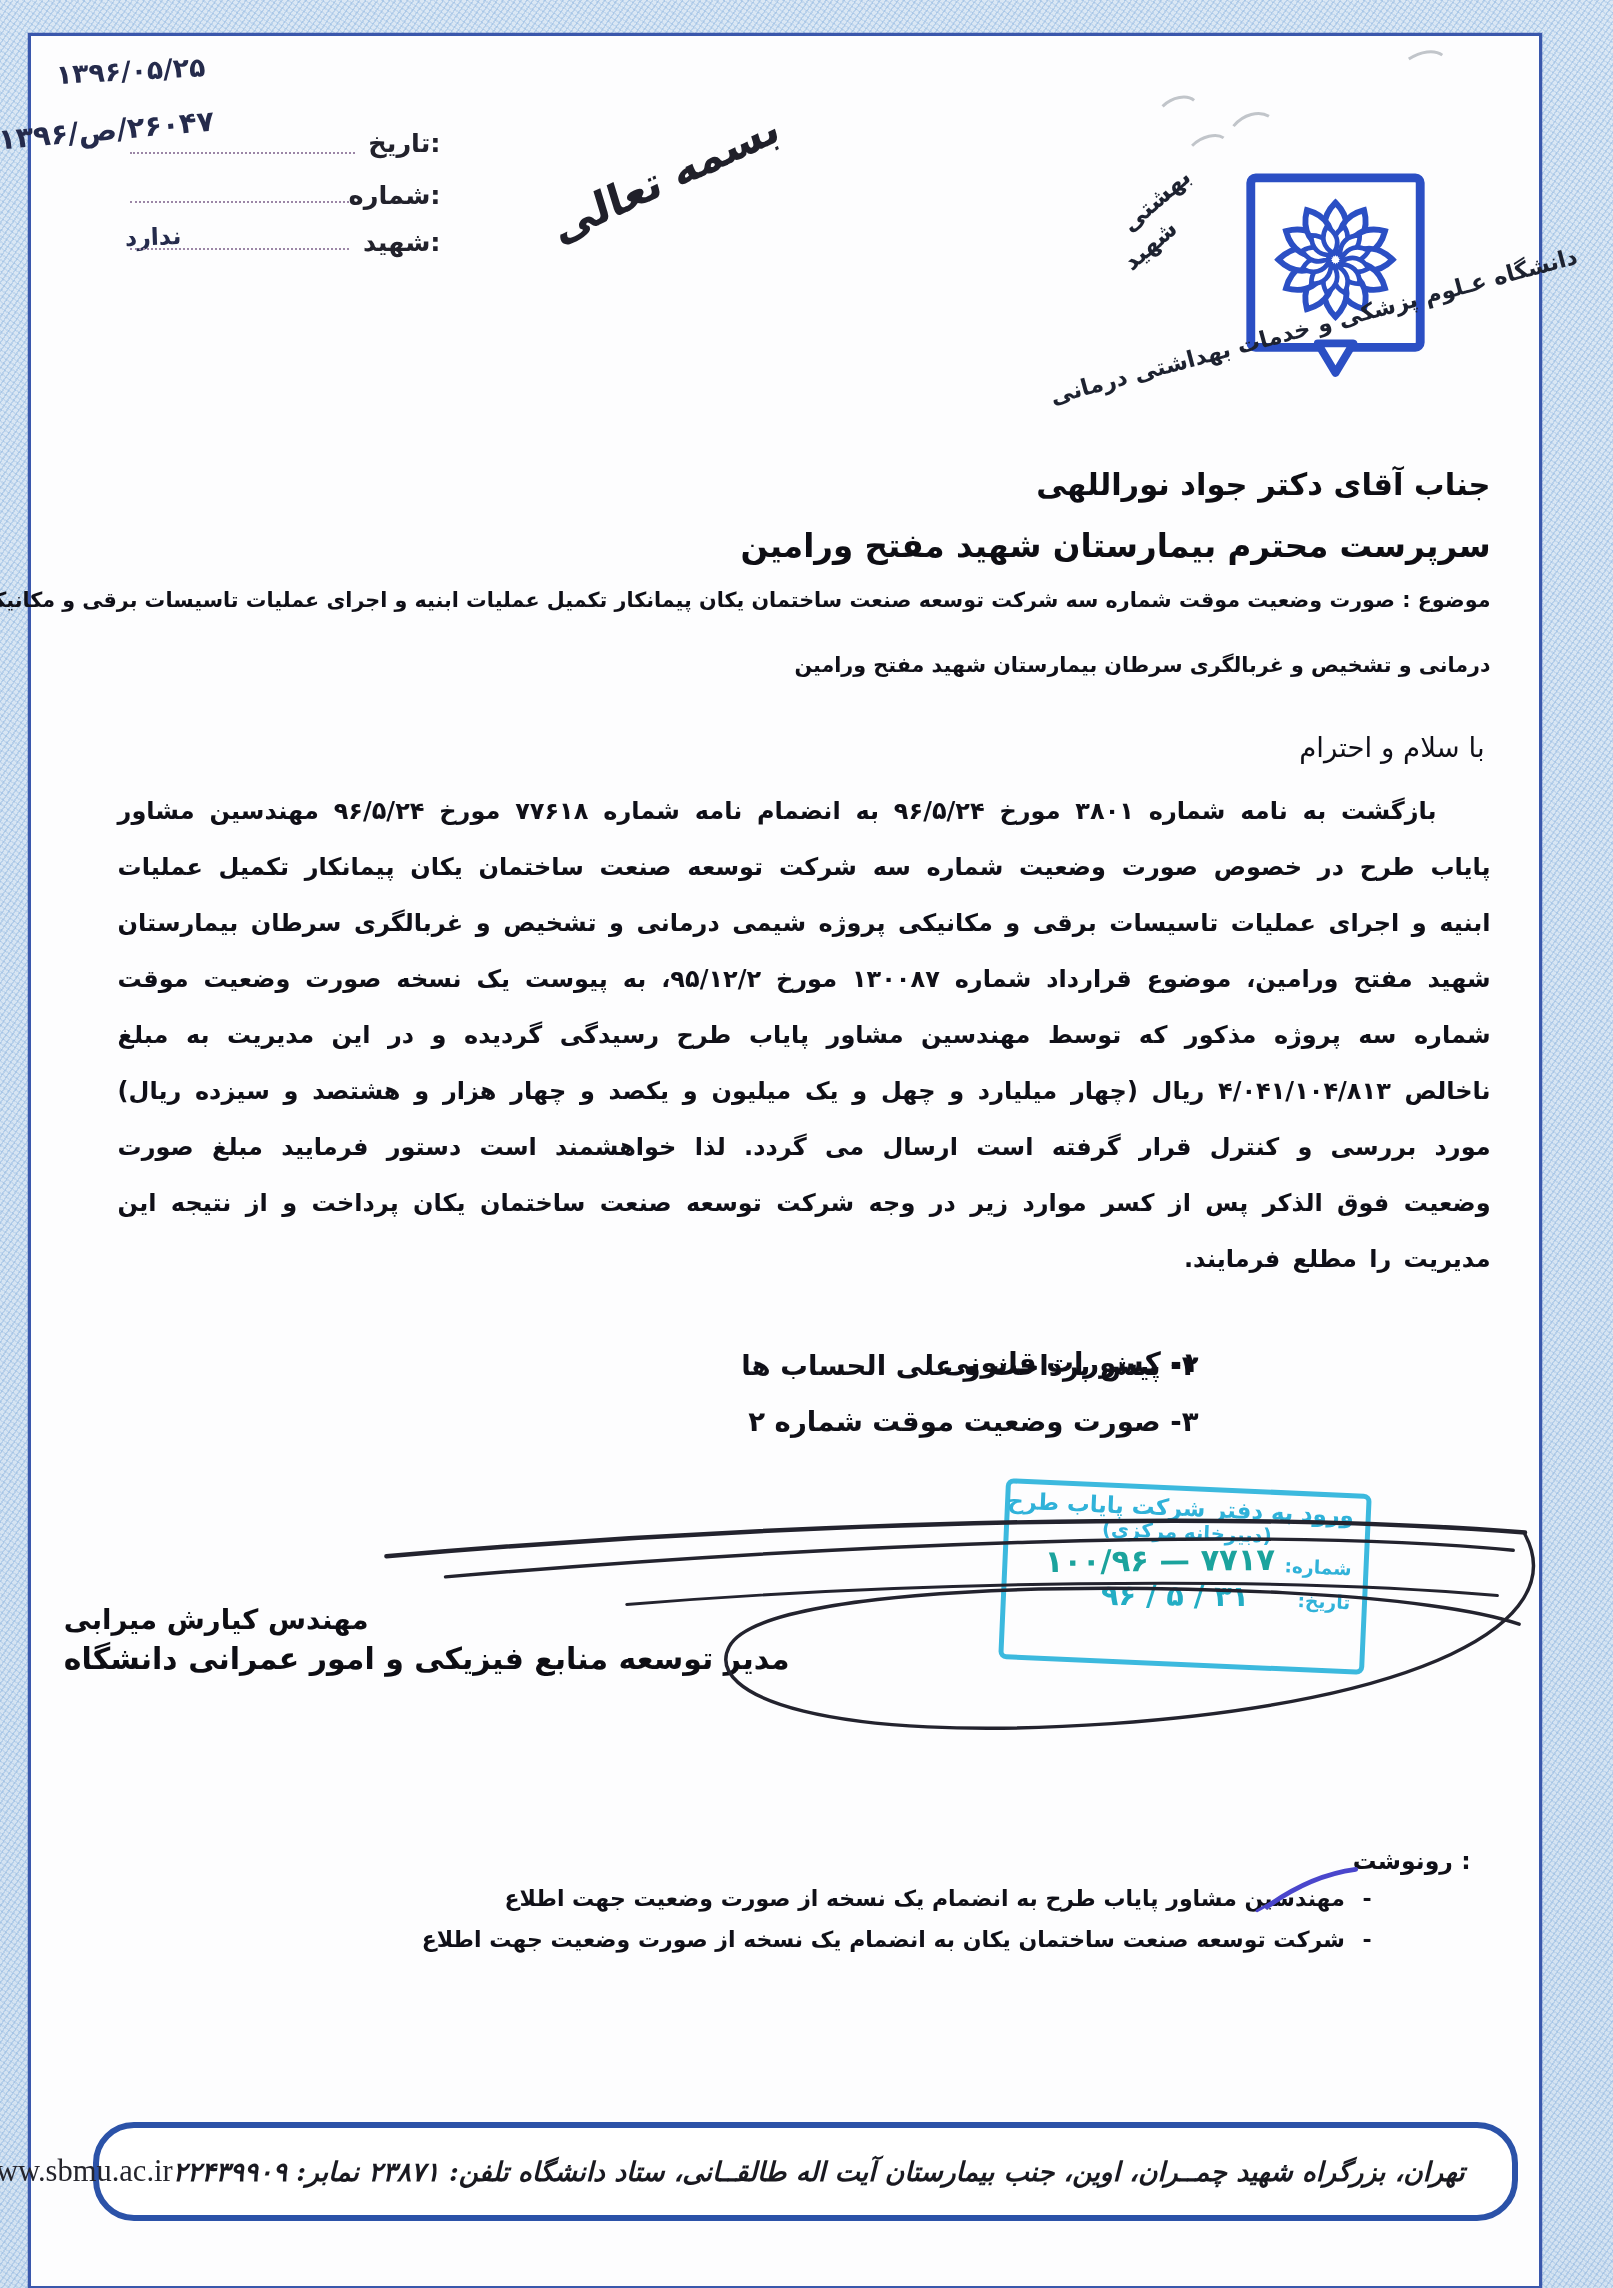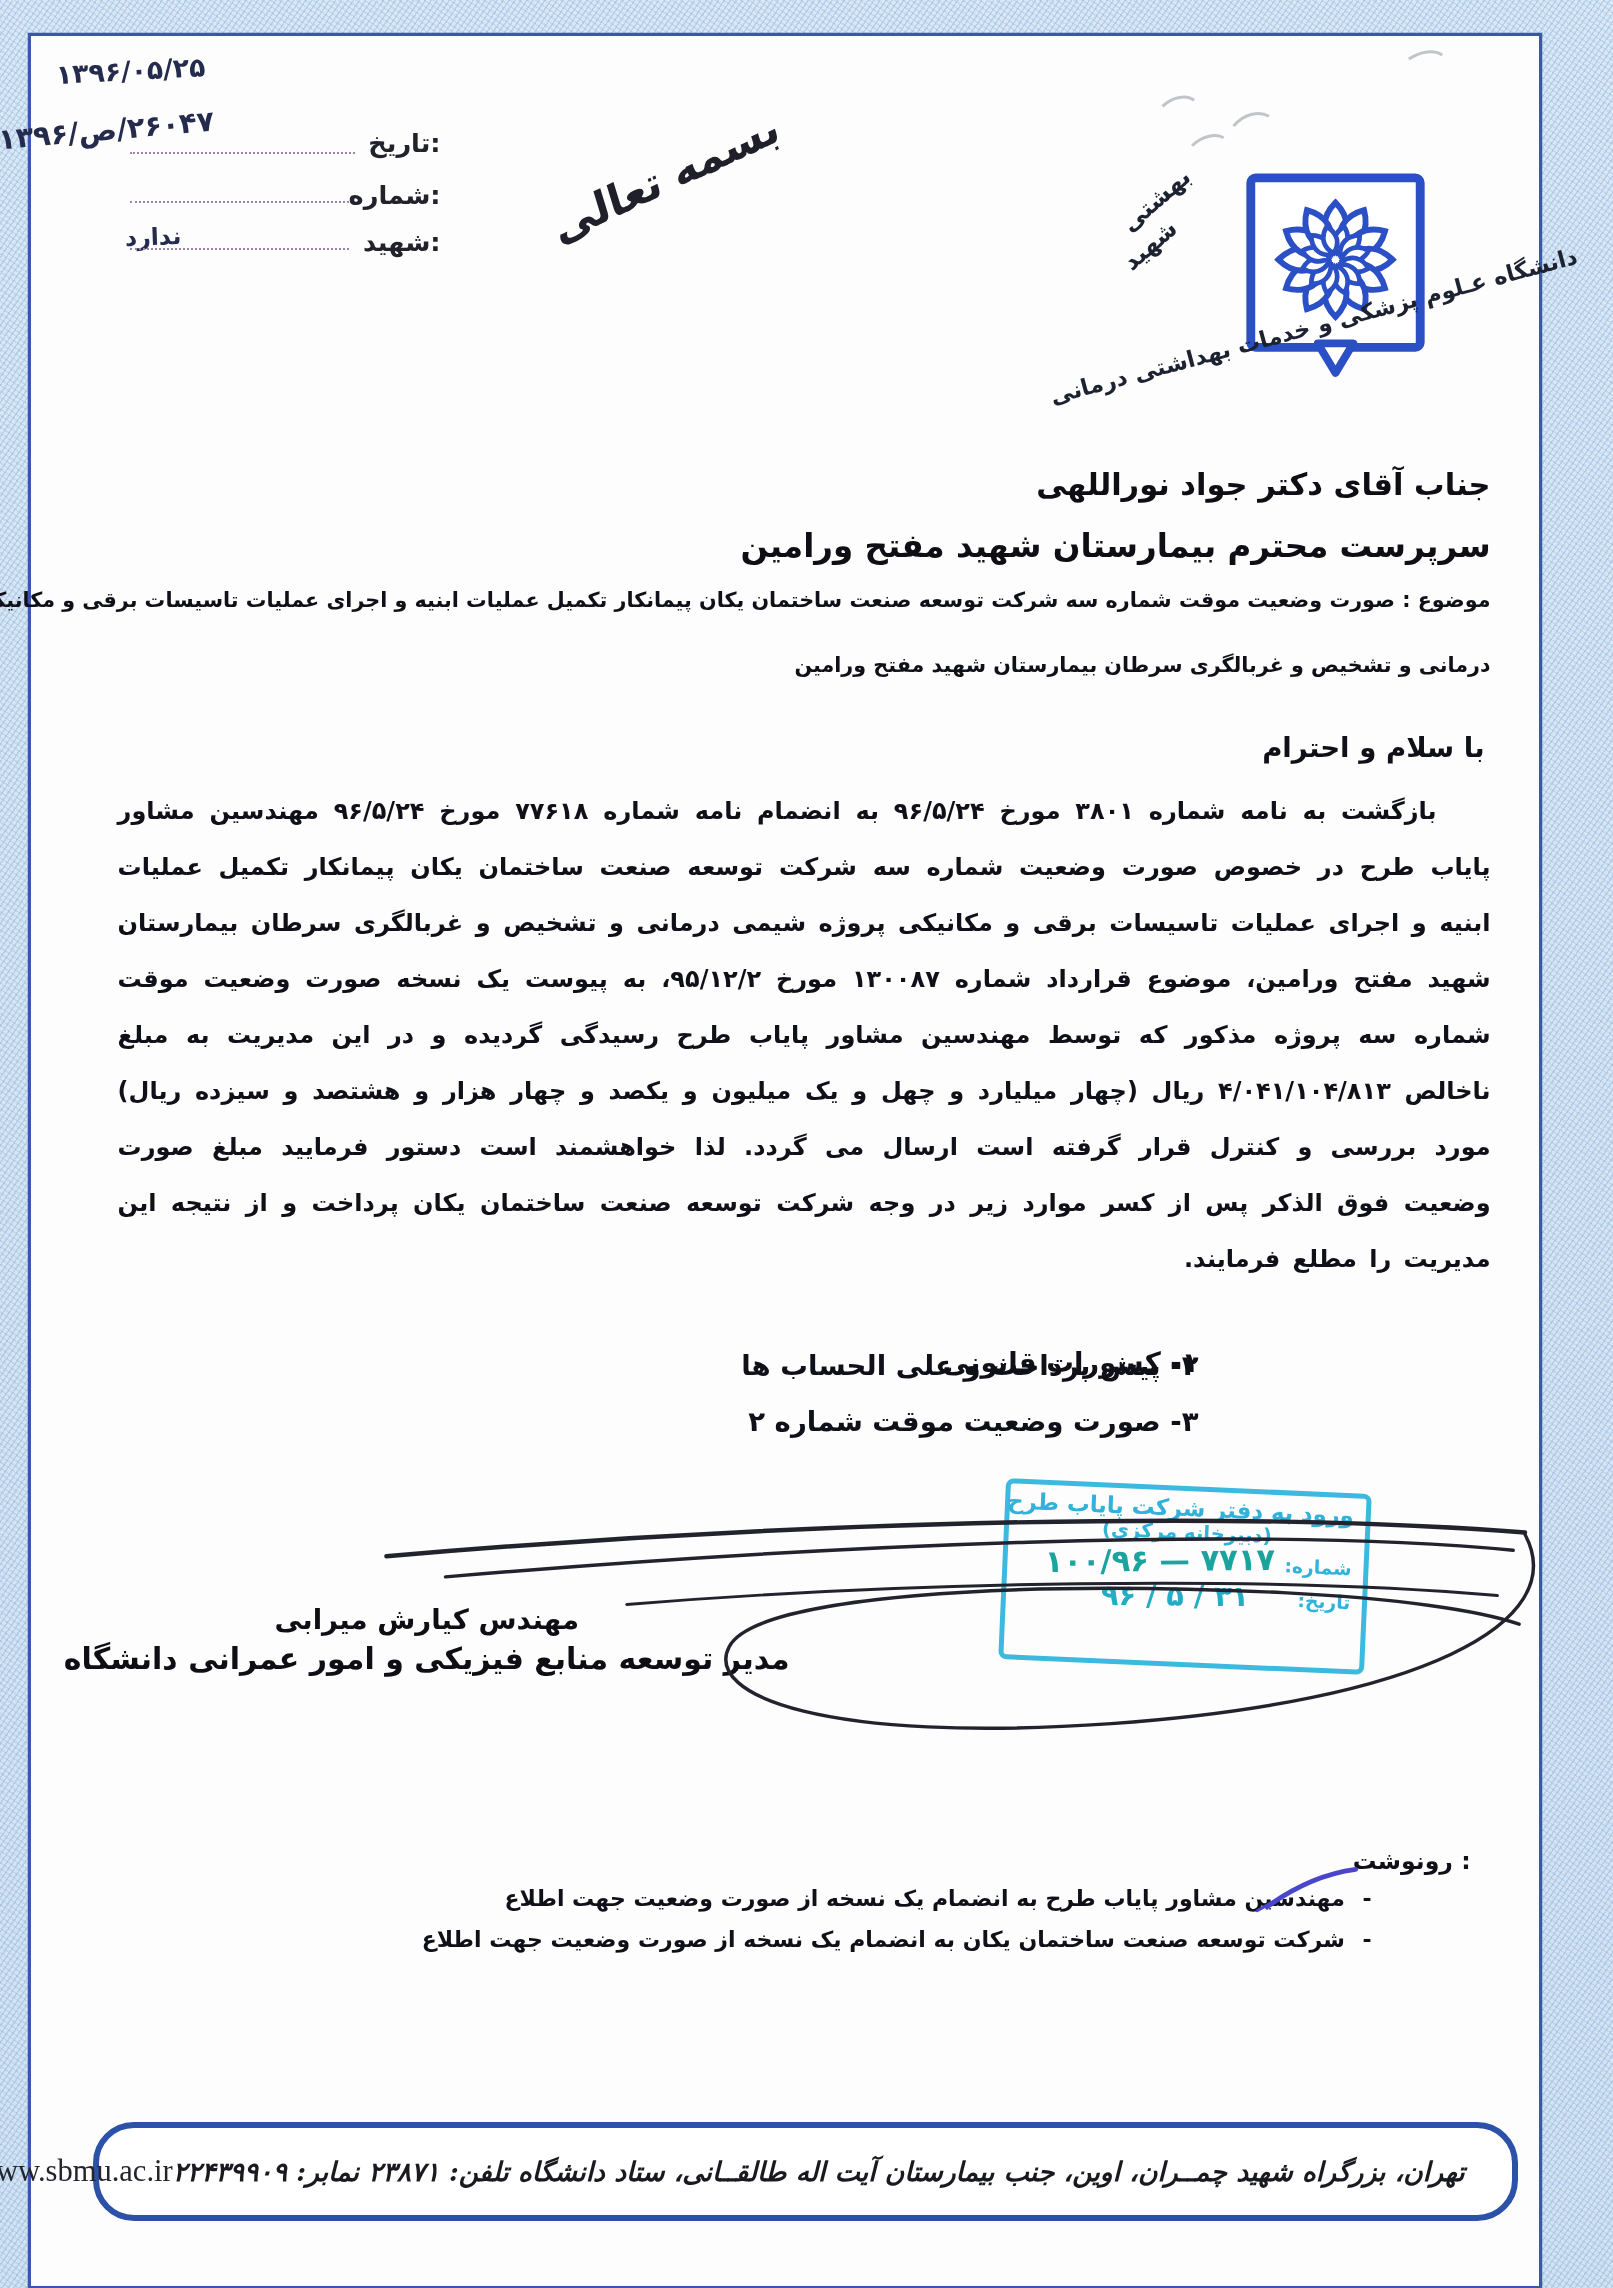--- a/index.html
+++ b/index.html
@@ -23,27 +23,27 @@
   .dotline{border-bottom:2px dotted #9b86a6;height:2px;}
   .besmellah{
     font-size:43px;font-weight:700;color:#20202a;white-space:nowrap;
     transform:rotate(-25deg) skewX(-8deg);transform-origin:center;
   }
   .logo-word{font-size:23.6px;font-weight:700;color:#1d2230;white-space:nowrap;transform:rotate(-41deg);}
   .logo-arc{font-size:22.7px;font-weight:700;color:#1d2230;white-space:nowrap;transform:rotate(-15deg);transform-origin:left bottom;}
   .rcpt1{font-size:30.5px;font-weight:700;white-space:nowrap;color:#0e0e14;}
   .rcpt2{font-size:32.5px;font-weight:700;white-space:nowrap;color:#0e0e14;}
   .subj{font-size:20.7px;font-weight:700;white-space:nowrap;color:#101018;}
-  .salut{font-size:27.6px;font-weight:700;white-space:nowrap;color:#101018;}
+  .salut{font-size:27.6px;font-weight:400;white-space:nowrap;color:#101018;}
   .bodytxt{
     direction:rtl;text-align:justify;font-size:24px;font-weight:700;
     line-height:56px;color:#101018;text-indent:54px;word-spacing:3.9px;
   }
   .deduct{font-size:27.6px;font-weight:700;white-space:nowrap;direction:rtl;color:#101018;}
-  .sig{text-align:center;direction:rtl;line-height:39px;color:#0e0e14;}
+  .sig{text-align:left;direction:rtl;line-height:39px;color:#0e0e14;}
   .sig .nm{font-size:27.6px;font-weight:700;}
   .sig .tt{font-size:30px;font-weight:700;}
   .stamp{
     width:366px;height:181px;border:5.9px solid #3cb9de;border-radius:7.9px;
     transform:rotate(2.5deg);padding:3.9px 11.8px;text-align:center;direction:rtl;
     background:rgba(255,255,255,.1);
   }
   .stamp .s1{font-size:22.7px;font-weight:700;color:#30b2d9;white-space:nowrap;}
   .stamp .s2{font-size:19.7px;font-weight:700;color:#30b2d9;}
   .stamp .srow{display:flex;direction:rtl;align-items:center;gap:9.9px;justify-content:flex-start;}

